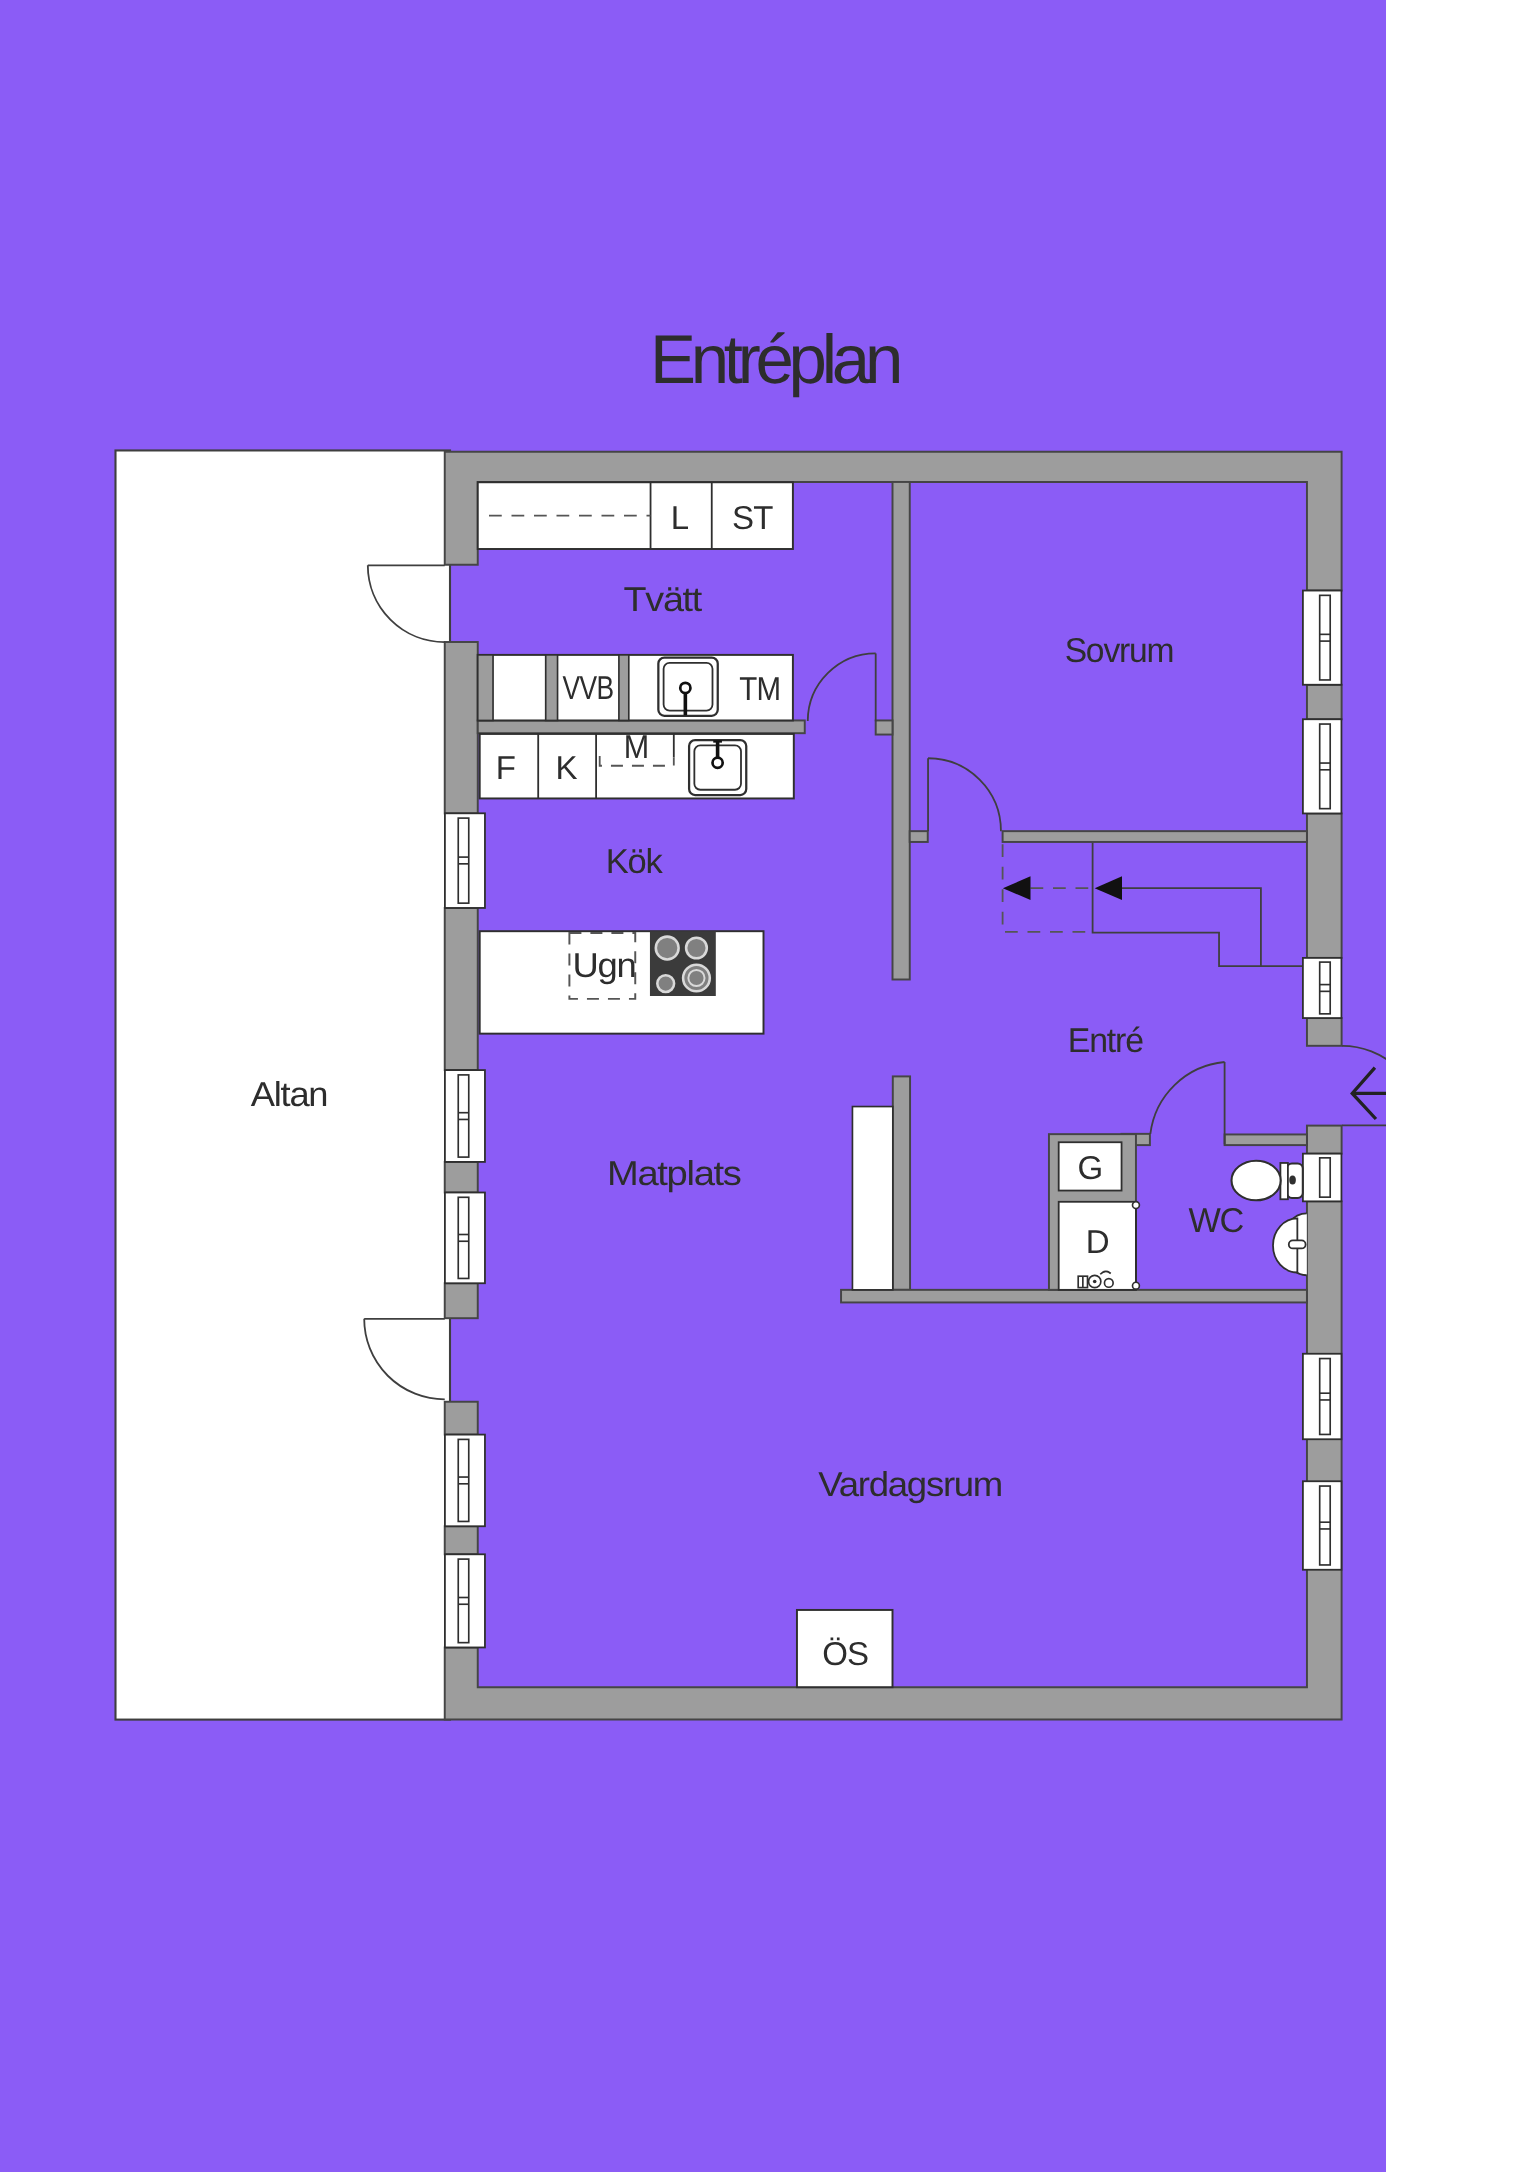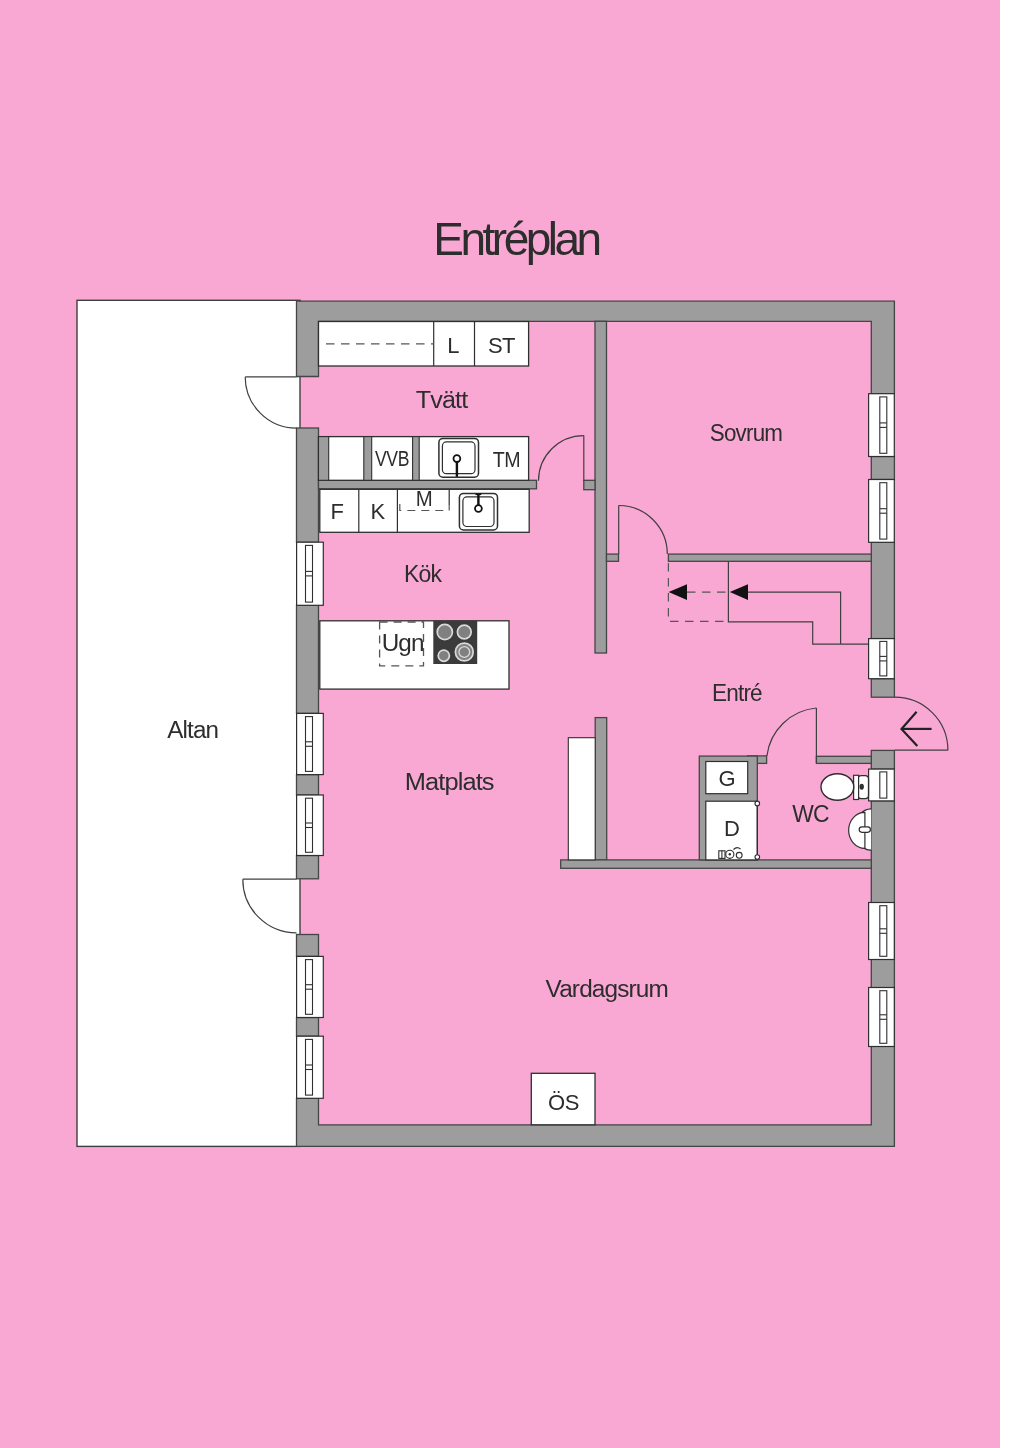--- a/index.html
+++ b/index.html
@@ -1,16 +1,16 @@
 <!DOCTYPE html>
 <html><head>
 <meta charset="utf-8">
 <style>
 html,body{margin:0;padding:0;background:#ffffff;}
-#page{position:relative;width:1000px;height:1448px;background:#f9a8d4;overflow:hidden;}
+#page{position:relative;width:924px;height:1448px;background:#8b5cf6;overflow:hidden;}
 svg{display:block;}
 text{font-family:"Liberation Sans",sans-serif;fill:#2d2d2d;}
 .rm{font-size:23px;letter-spacing:-0.8px;}
 .sm{font-size:22px;letter-spacing:-0.5px;}
 </style>
 </head>
 <body>
 <div id="page">
 <svg width="1024" height="1448" viewBox="0 0 1024 1448">
 

